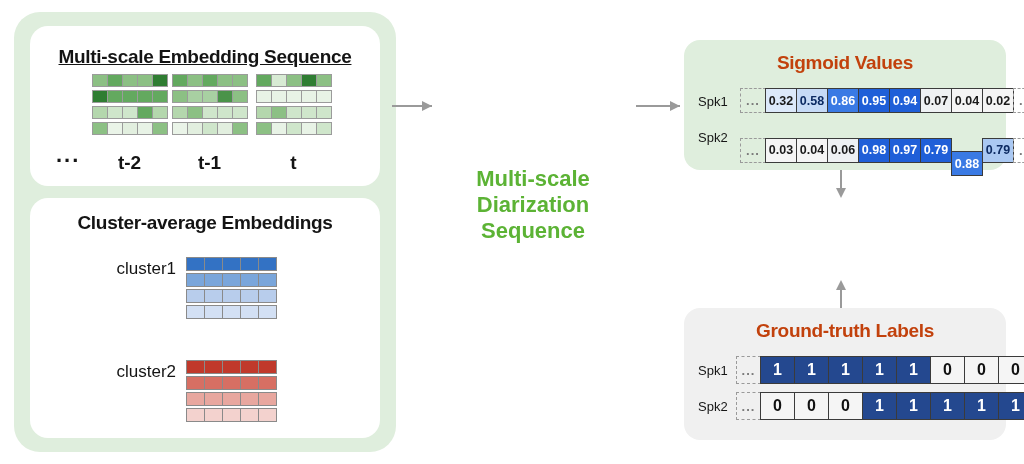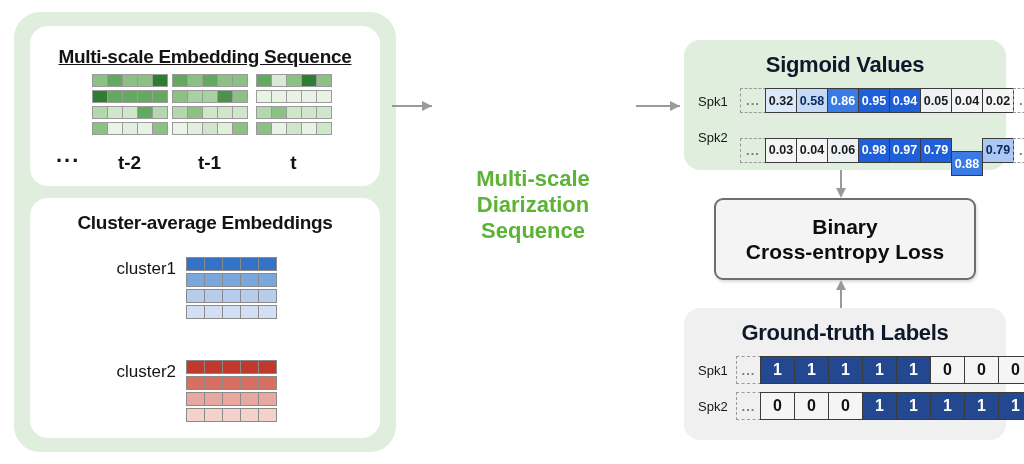--- a/index.html
+++ b/index.html
@@ -114,21 +114,21 @@
   #panel-sigmoid{
     position:absolute;left:684px;top:40px;width:322px;height:130px;
     background:#dfeedd;border-radius:16px;
   }
   #panel-groundtruth{
     position:absolute;left:684px;top:308px;width:322px;height:132px;
     background:#f0f0f0;border-radius:16px;
   }
   .rp-title{
     position:absolute;width:100%;text-align:center;top:12px;
-    font-size:22px;font-weight:bold;color:#0f172a;letter-spacing:-0.3px;
+    font-size:19px;font-weight:bold;color:#c2410c;letter-spacing:-0.3px;
   }
   .spk-label{
     position:absolute;font-size:13px;color:#161616;left:14px;
   }
   .val-strip{position:absolute;display:flex;align-items:center;}
   .ell-cell{
     width:26px;height:25px;
     border:1.5px dashed #9a9a9a;
     display:flex;align-items:center;justify-content:center;
     font-size:13px;color:#7a7a7a;font-weight:bold;
@@ -366,21 +366,21 @@
     <div class="rp-title">Sigmoid Values</div>
     <div id="sigmoid-rows">
         <div class="spk-label" style="top: 54px;">Spk1</div>
         <div class="val-strip" style="left: 56px; top: 48px;">
           <div class="ell-cell">...</div>
           <div class="val-cell" style="background: rgb(220, 233, 250); color: rgb(26, 26, 26);">0.32</div>
           <div class="val-cell" style="background: rgb(198, 218, 246); color: rgb(13, 43, 99);">0.58</div>
           <div class="val-cell" style="background: rgb(58, 122, 228); color: rgb(255, 255, 255);">0.86</div>
           <div class="val-cell" style="background: rgb(31, 95, 216); color: rgb(255, 255, 255);">0.95</div>
           <div class="val-cell" style="background: rgb(31, 95, 216); color: rgb(255, 255, 255);">0.94</div>
-          <div class="val-cell" style="background: rgb(238, 241, 243); color: rgb(26, 26, 26);">0.05</div>
+          <div class="val-cell" style="background: rgb(238, 241, 243); color: rgb(26, 26, 26);">0.07</div>
           <div class="val-cell" style="background: rgb(245, 245, 245); color: rgb(26, 26, 26);">0.04</div>
           <div class="val-cell" style="background: rgb(245, 245, 245); color: rgb(26, 26, 26);">0.02</div>
           <div class="ell-cell">...</div>
         </div>
         <div class="spk-label" style="top: 90px;">Spk2</div>
         <div class="val-strip" style="left: 56px; top: 84px;">
           <div class="ell-cell">...</div>
           <div class="val-cell" style="background: rgb(245, 245, 245); color: rgb(26, 26, 26);">0.03</div>
           <div class="val-cell" style="background: rgb(245, 245, 245); color: rgb(26, 26, 26);">0.04</div>
           <div class="val-cell" style="background: rgb(238, 241, 243); color: rgb(26, 26, 26);">0.06</div>
@@ -392,24 +392,20 @@
           <div class="ell-cell">...</div>
         </div>
       </div>
   </div>
 
   <div class="arrow-v" id="arrow-sig-loss">
     <div class="arrow-line-v"></div>
       <div class="arrow-head-d"></div>
   </div>
 
-  <div id="loss-box">
-    <div>Binary</div>
-    <div>Cross-entropy Loss</div>
-  </div>
 
   <div class="arrow-v" id="arrow-gt-loss">
     <div class="arrow-line-v"></div>
       <div class="arrow-head-u"></div>
   </div>
 
   <div id="panel-groundtruth">
     <div class="rp-title">Ground-truth Labels</div>
     <div id="gt-rows">
         <div class="spk-label" style="top: 55px;">Spk1</div>

